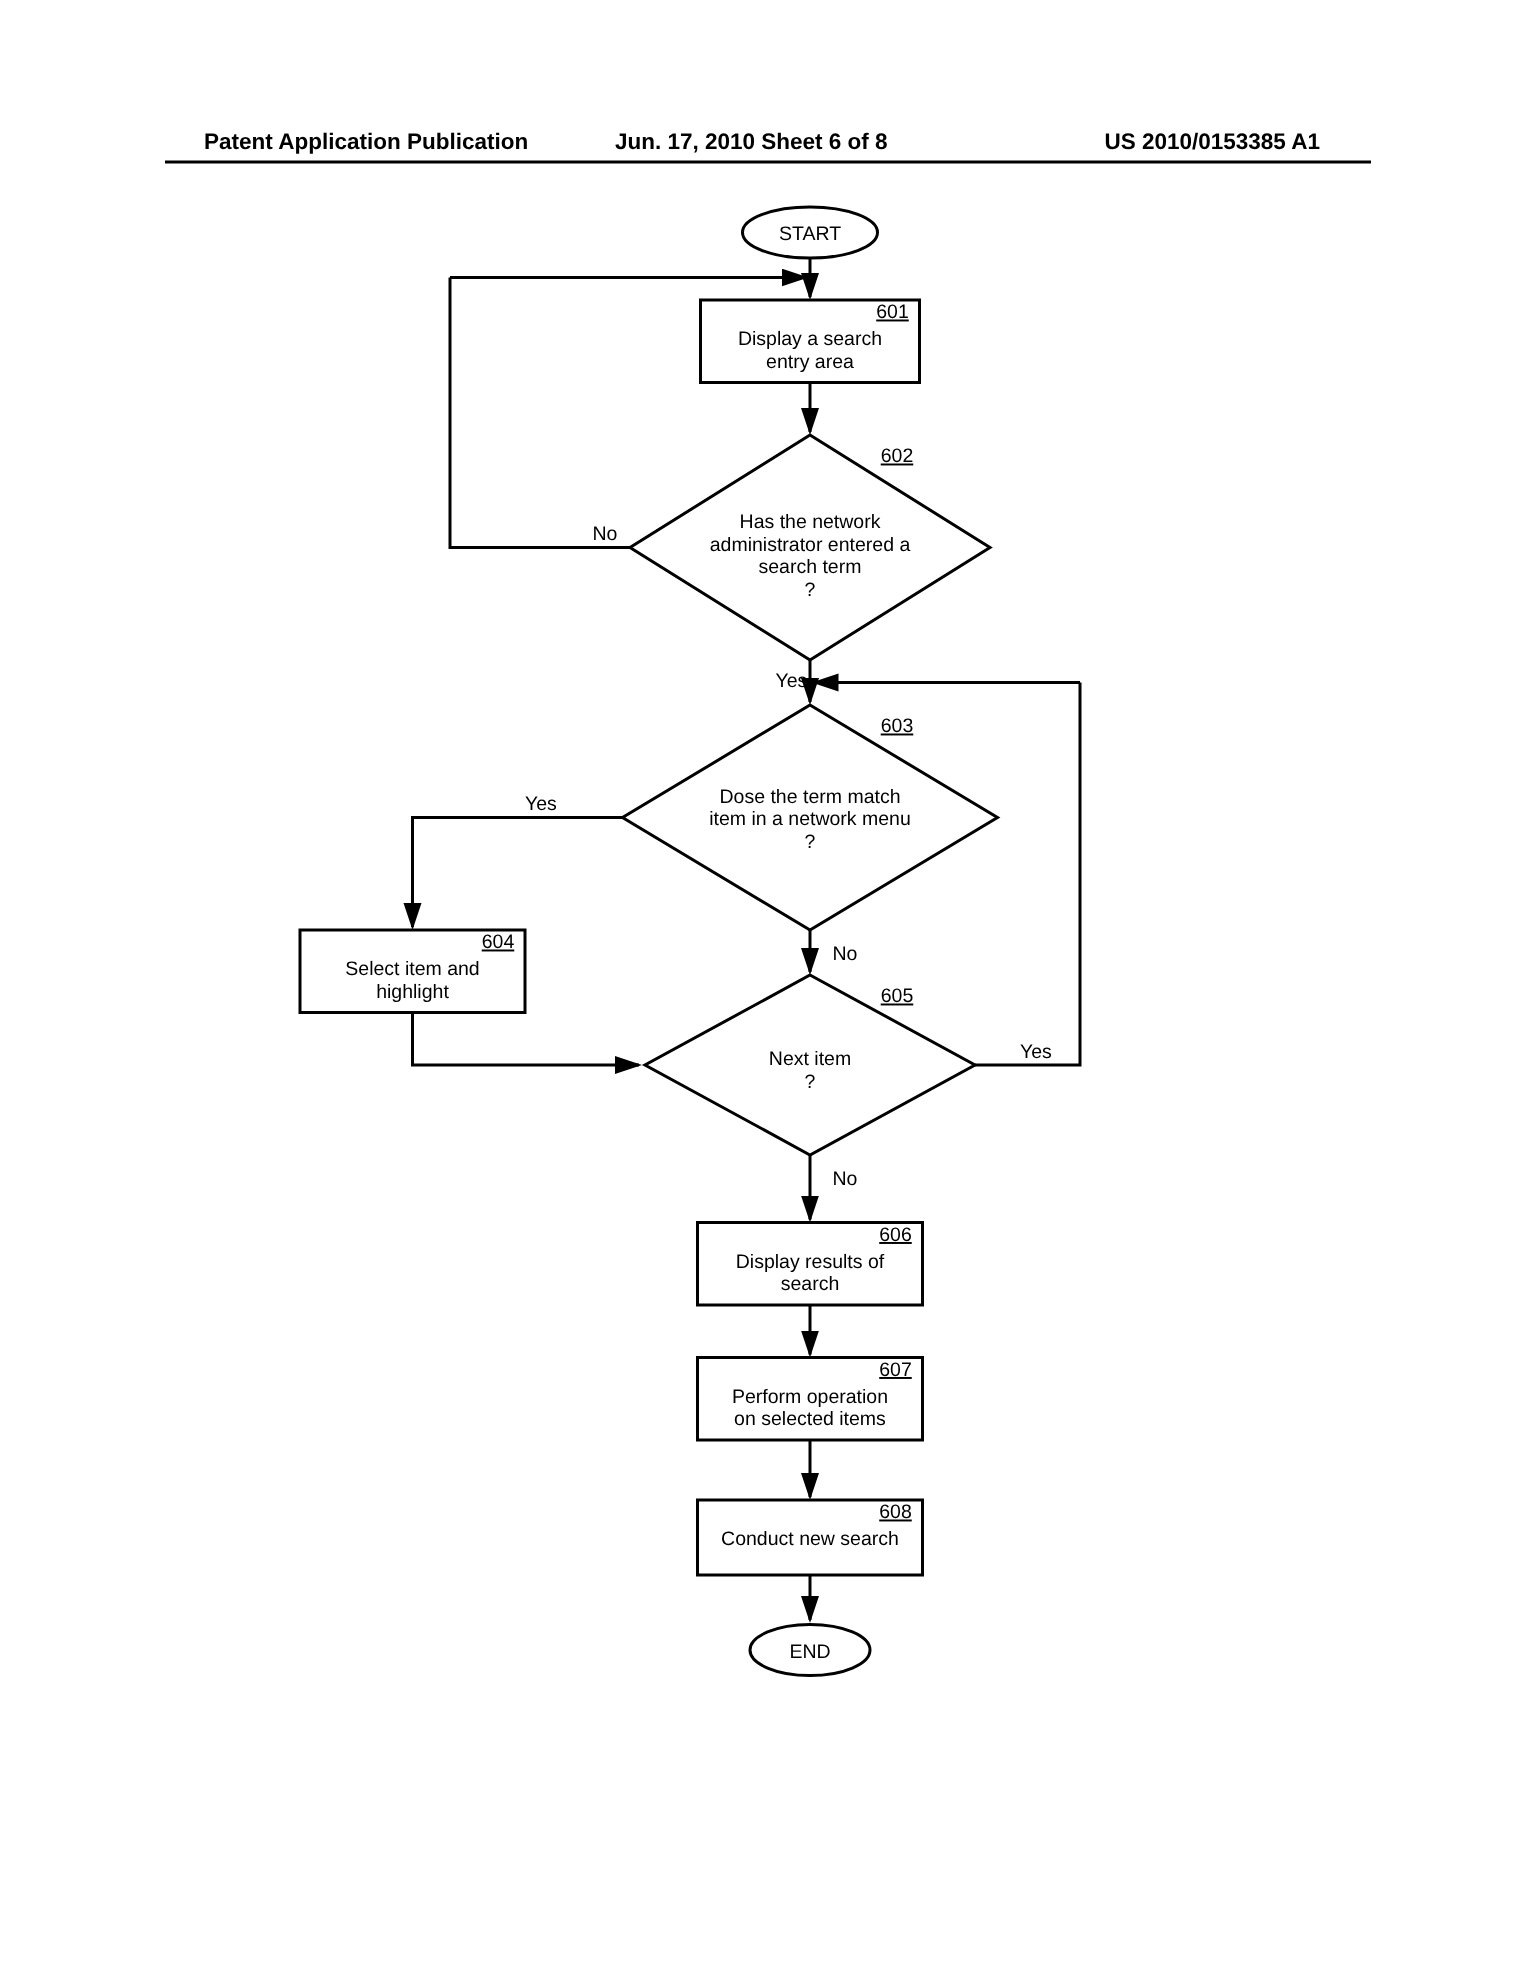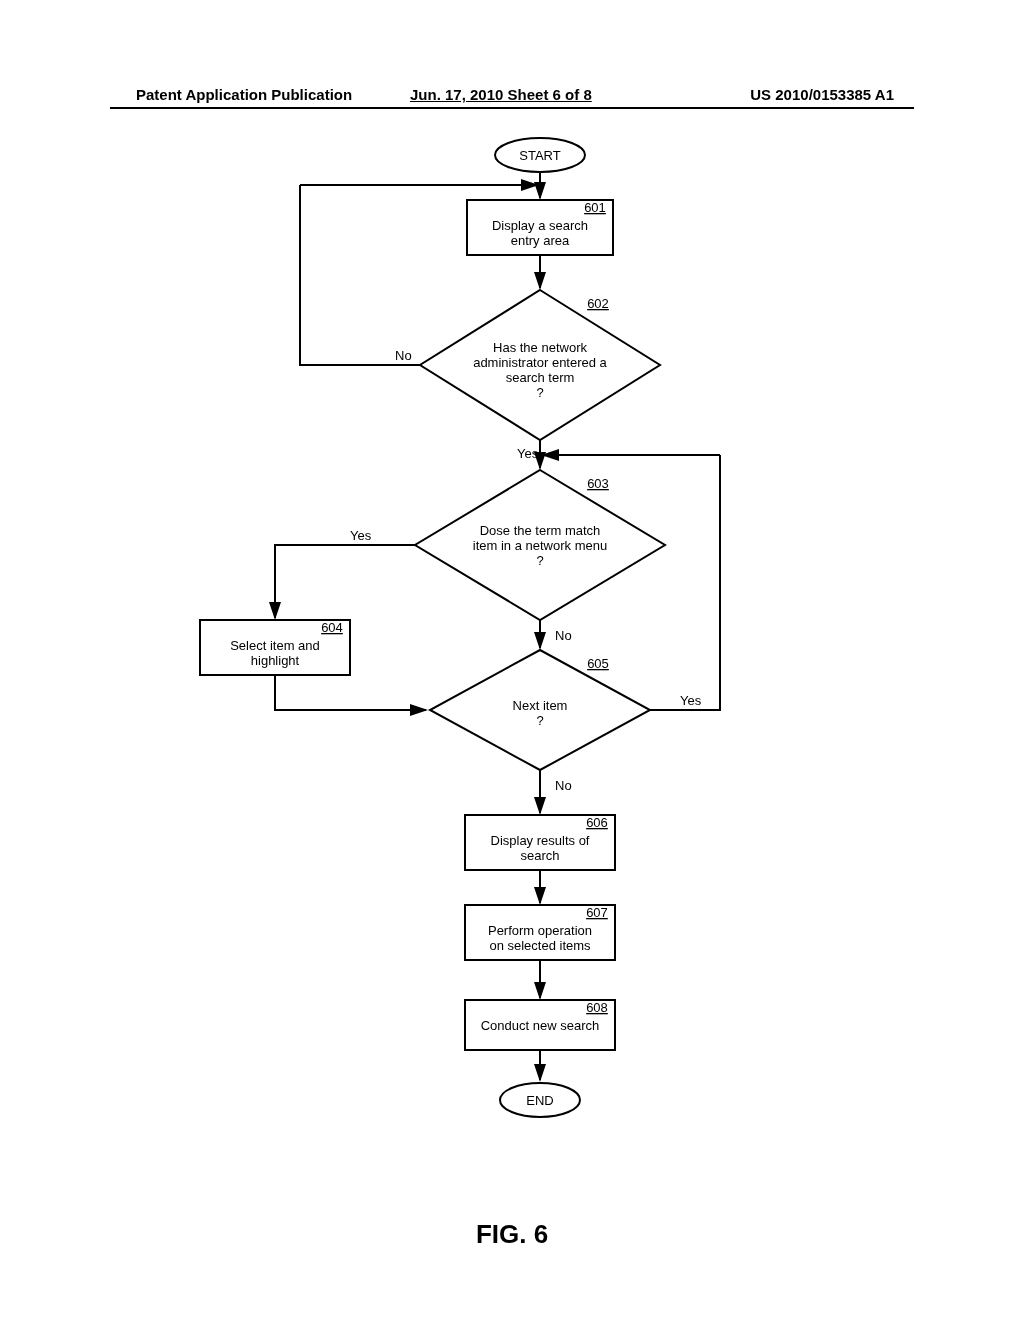--- a/index.html
+++ b/index.html
@@ -17,22 +17,22 @@
   }
   .header {
     position: absolute;
     top: 86px;
     left: 0;
     right: 0;
     font-size: 15px;
     font-weight: bold;
   }
   .header .left { position: absolute; left: 136px; }
-  .header .mid  { position: absolute; left: 410px; text-decoration: underline; }
-  .header .right{ position: absolute; right: 130px; }
+  .header .mid  { position: absolute; left: 410px; }
+  .header .right{ position: absolute; right: 144px; }
   .hr {
     position: absolute;
     top: 107px;
     left: 110px;
     right: 110px;
     border-top: 2px solid #000;
   }
   svg {
     position: absolute;
     top: 130px;
@@ -150,14 +150,13 @@
     <rect x="345" y="870" width="150" height="50" fill="#fff" stroke="#000" stroke-width="2"></rect>
     <text x="477" y="882" class="ref">608</text>
     <text x="420" y="900" class="box-text">Conduct new search</text>
 
     <line x1="420" y1="920" x2="420" y2="950" stroke="#000" stroke-width="2" marker-end="url(#arrow)"></line>
 
     <ellipse cx="420" cy="970" rx="40" ry="17" fill="#fff" stroke="#000" stroke-width="2"></ellipse>
     <text x="420" y="975" class="term-text">END</text>
   </svg>
 
-  <div class="figlabel">FIG. 6</div>
 </div>
 
 </body></html>

